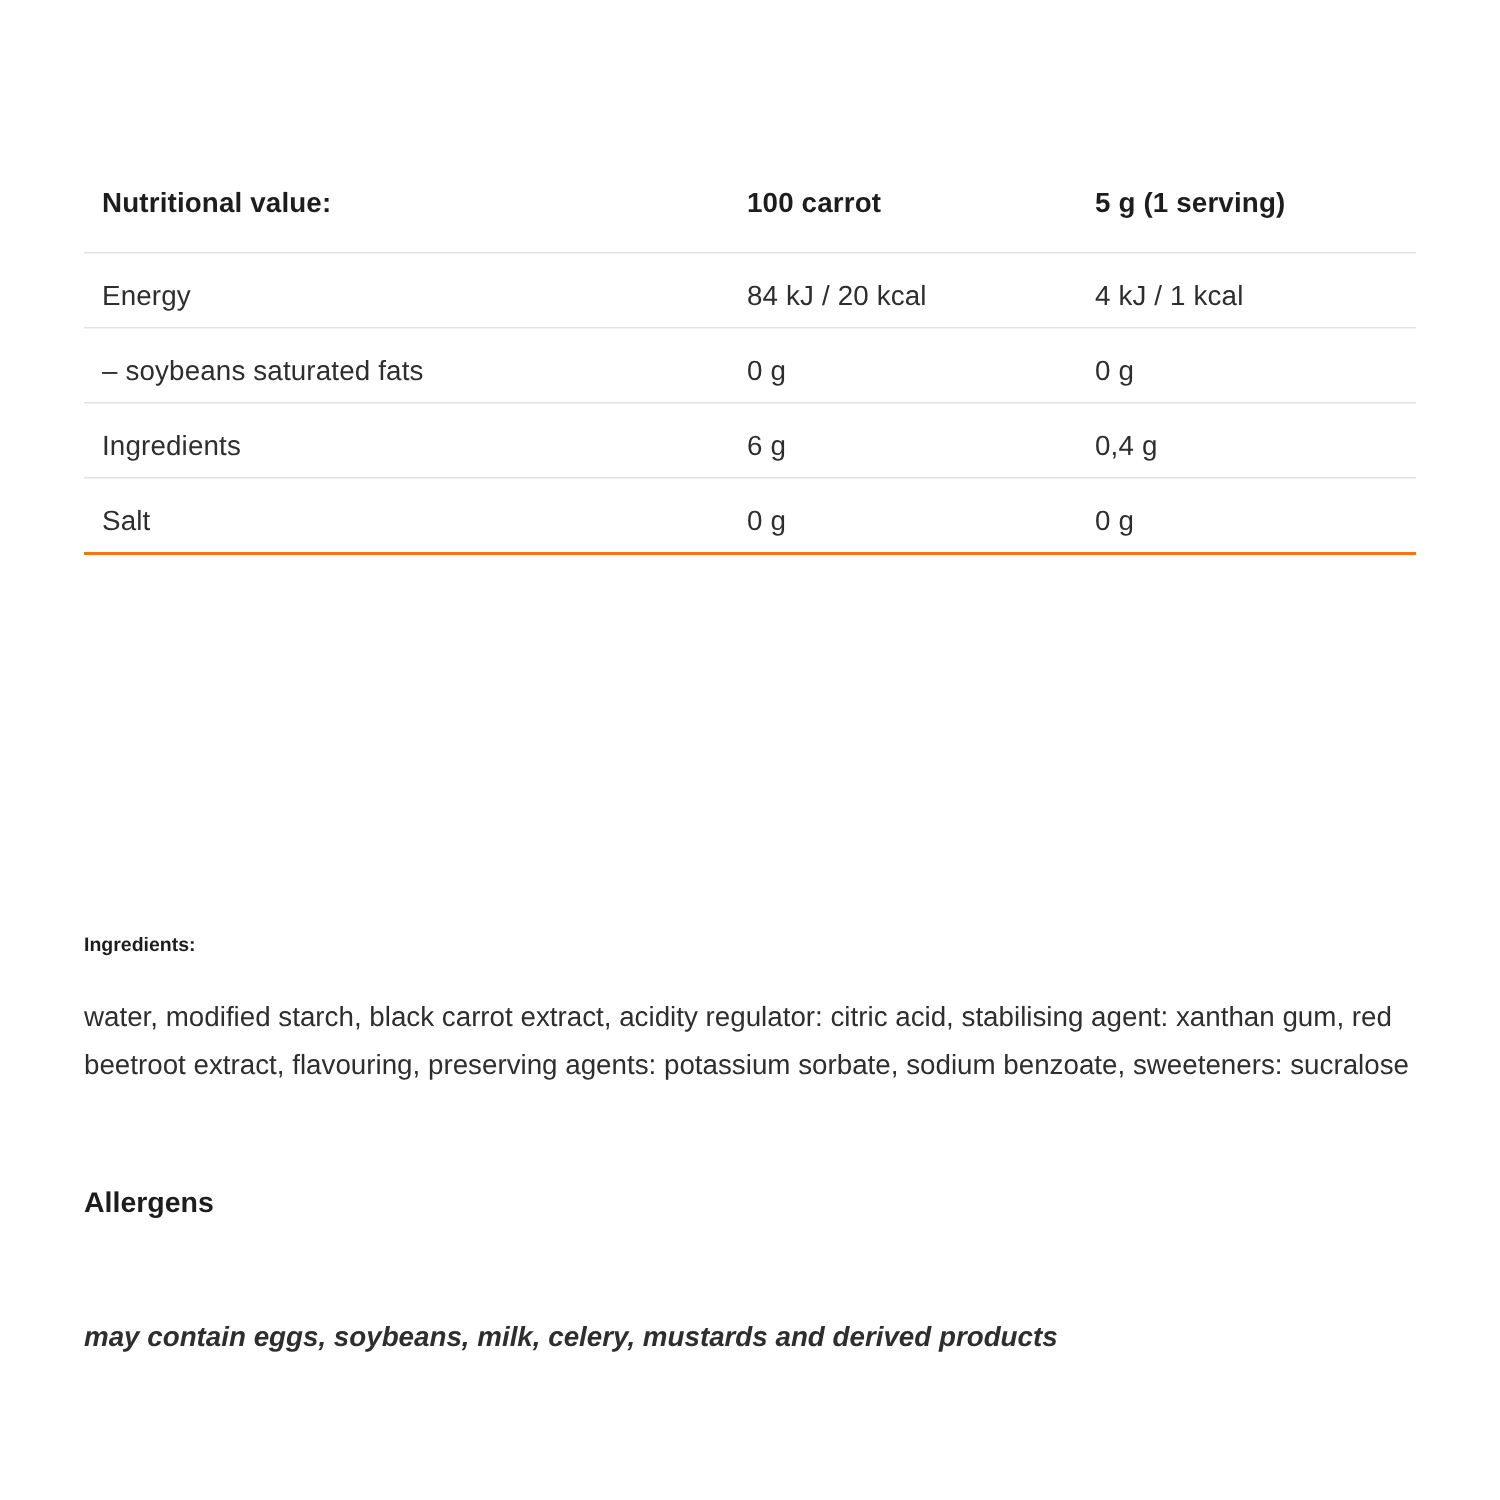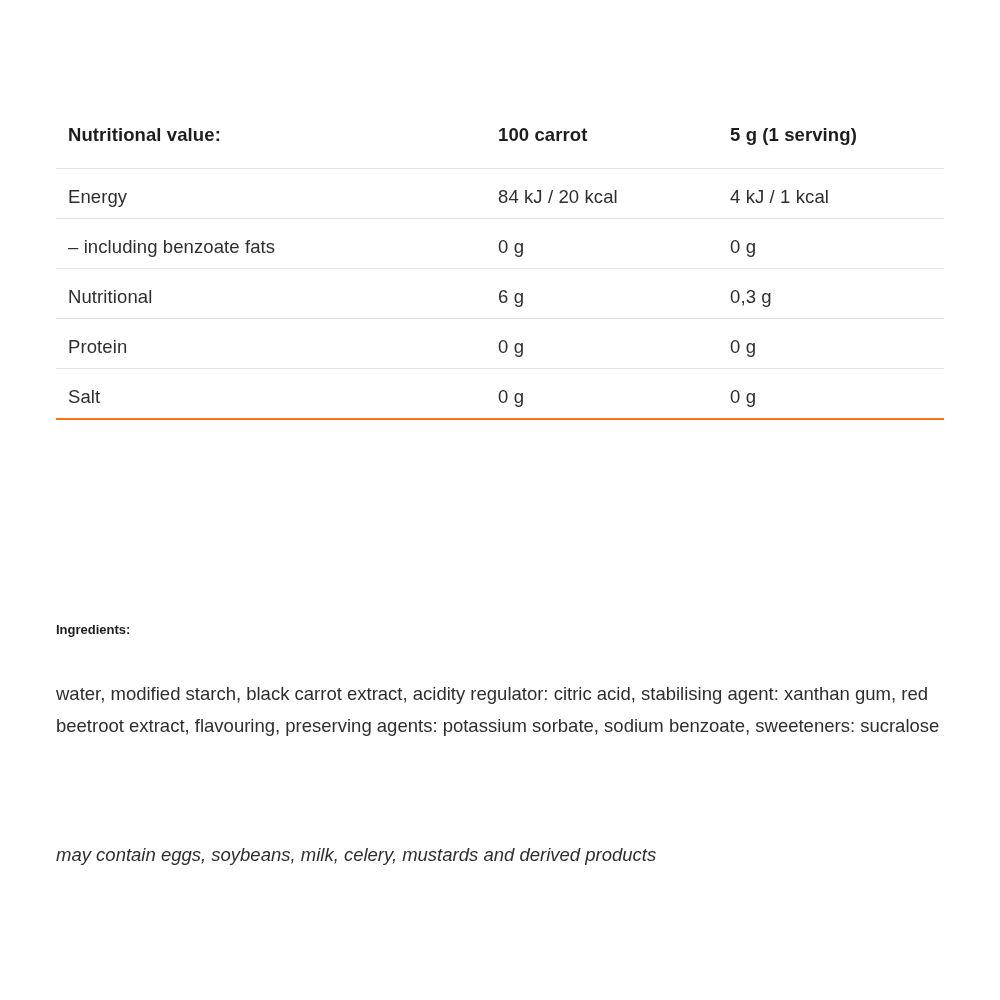--- a/index.html
+++ b/index.html
@@ -71,39 +71,40 @@
     left: 56px;
     width: 900px;
   }
   .ing-title {
     top: 622px;
     font-size: 13px;
     font-weight: bold;
     color: #1d1d1d;
   }
   .ing-body {
-    top: 678px;
+    top: 662px;
     font-size: 18.5px;
     line-height: 32px;
     color: #2e2e2e;
     width: 895px;
   }
   .alg-title {
     top: 792px;
     font-size: 19px;
     font-weight: bold;
     color: #1d1d1d;
   }
   .alg-body {
-    top: 840px;
+    top: 876px;
     font-size: 18.5px;
     font-style: italic;
     line-height: 30px;
     color: #2e2e2e;
     width: 895px;
+    font-weight: bold;
   }
 </style>
 </head>
 <body>
 
 <div class="page">
 
   <div class="nutrition-wrap">
     <table class="nutrition">
       <colgroup>
@@ -118,41 +119,37 @@
           <th>5 g (1 serving)</th>
         </tr>
       </thead>
       <tbody>
         <tr>
           <td>Energy</td>
           <td>84 kJ / 20 kcal</td>
           <td>4 kJ / 1 kcal</td>
         </tr>
         <tr>
-          <td class="indent">– including benzoate fats</td>
+          <td class="indent">– soybeans saturated fats</td>
           <td>0 g</td>
           <td>0 g</td>
         </tr>
         <tr>
-          <td>Nutritional</td>
+          <td>Ingredients</td>
           <td>6 g</td>
-          <td>0,3 g</td>
-        </tr>
-        <tr>
-          <td>Protein</td>
-          <td>0 g</td>
-          <td>0 g</td>
+          <td>0,4 g</td>
         </tr>
         <tr class="last">
           <td>Salt</td>
           <td>0 g</td>
           <td>0 g</td>
         </tr>
       </tbody>
     </table>
   </div>
 
   <div class="section ing-title">Ingredients:</div>
   <div class="section ing-body">water, modified starch, black carrot extract, acidity regulator: citric acid, stabilising agent: xanthan gum, red beetroot extract, flavouring, preserving agents: potassium sorbate, sodium benzoate, sweeteners: sucralose</div>
 
+  <div class="section alg-title">Allergens</div>
   <div class="section alg-body">may contain eggs, soybeans, milk, celery, mustards and derived products</div>
 
 </div>
 
 </body></html>

